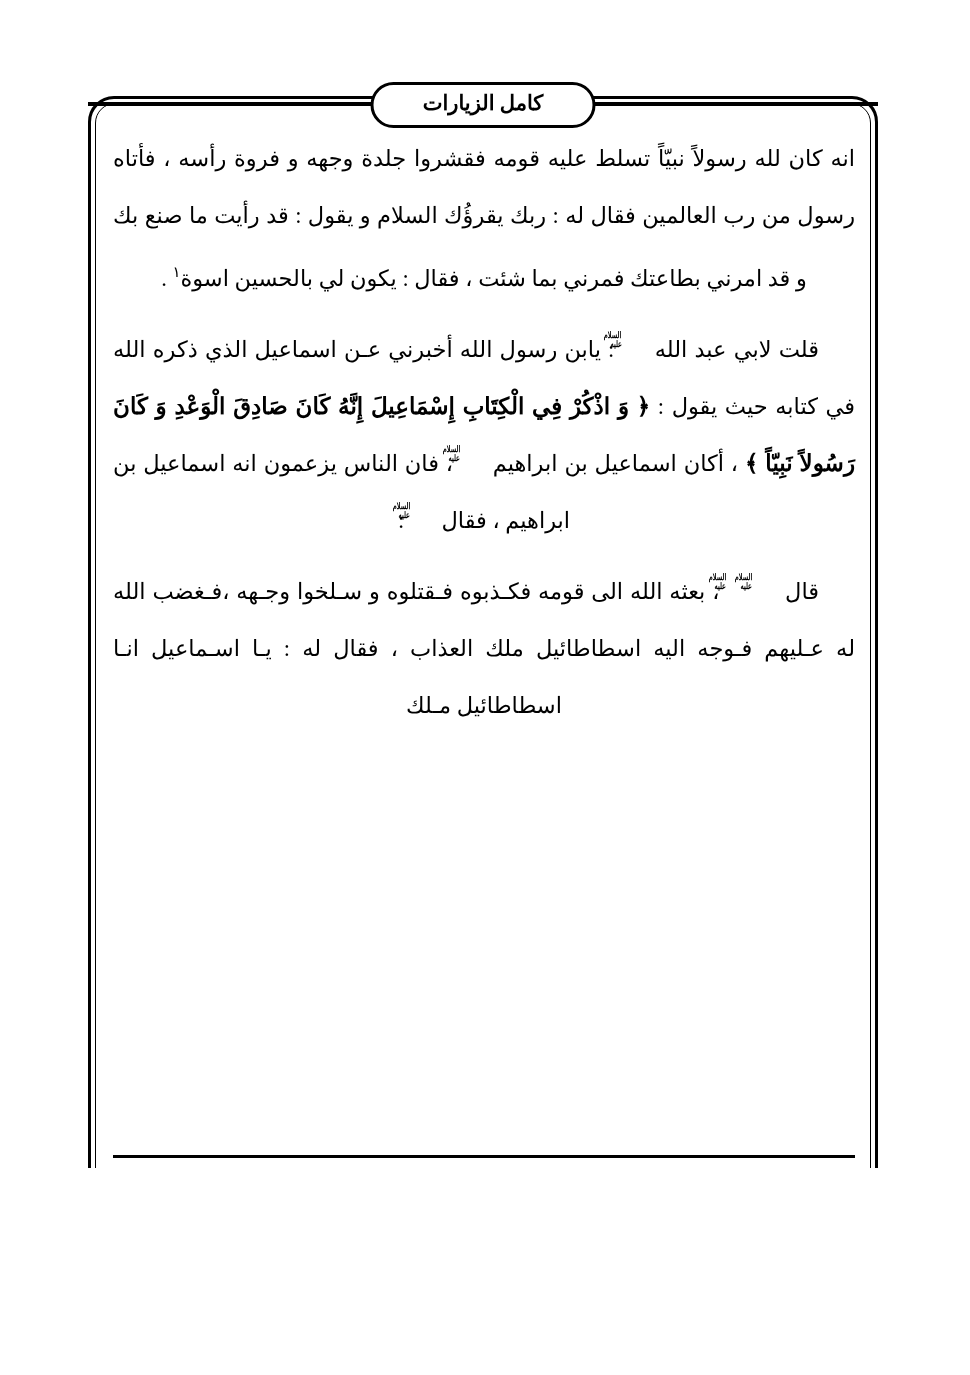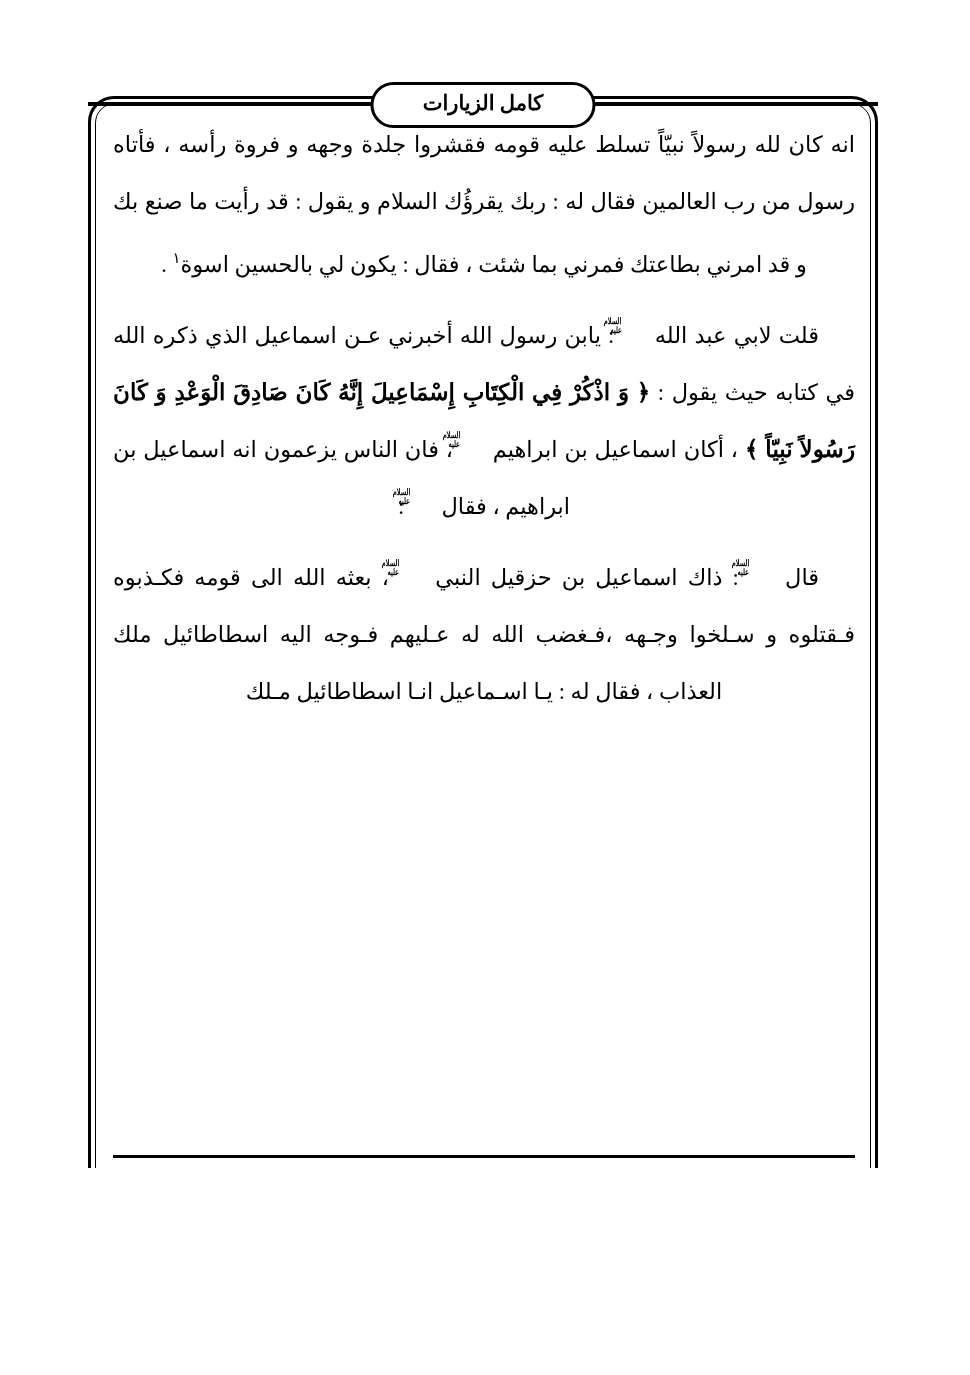--- a/index.html
+++ b/index.html
@@ -82,21 +82,21 @@
     letter-spacing: 2px;
     white-space: nowrap;
     line-height: 1;
     padding-bottom: 3px;
   }
 
   
   .body-area {
     position: absolute;
     left: 113px;
-    top: 116px;
+    top: 130px;
     width: 742px;
     height: 1000px;
     text-align: justify;
     text-align-last: center;
     direction: rtl;
   }
 
   .para {
     font-size: 22.5px;
     line-height: 57px;
@@ -221,21 +221,21 @@
       <span>انه كان لله رسولاً نبيّاً تسلط عليه قومه فقشروا جلدة وجهه و فروة رأسه ، فأتاه رسول من رب العالمين فقال له : ربك يقرؤُك السلام و يقول : قد رأيت ما صنع بك و قد امرني بطاعتك فمرني بما شئت ، فقال : يكون لي بالحسين اسوة</span><span class="fn-ref">١</span><span> .</span>
     </p>
 
 
     <p class="para indent spaced-before">
       <span>قلت لابي عبد الله </span><span class="honorific"><i class="top">السلام</i><i class="bottom">عليه</i></span><span> : يابن رسول الله أخبرني عـن اسماعيل الذي ذكره الله في كتابه حيث يقول : </span><span class="quran">﴿ وَ اذْكُرْ فِي الْكِتَابِ إِسْمَاعِيلَ إِنَّهُ كَانَ صَادِقَ الْوَعْدِ وَ كَانَ رَسُولاً نَبِيّاً ﴾</span><span> ، أكان اسماعيل بن ابراهيم </span><span class="honorific"><i class="top">السلام</i><i class="bottom">عليه</i></span><span> ، فان الناس يزعمون انه اسماعيل بن ابراهيم ، فقال </span><span class="honorific"><i class="top">السلام</i><i class="bottom">عليه</i></span><span> :</span>
     </p>
 
 
     <p class="para indent spaced-before">
-      <span>قال </span><span class="honorific"><i class="top">السلام</i><i class="bottom">عليه</i></span><span> : ذاك اسماعيل بن حزقيل النبي </span><span class="honorific"><i class="top">السلام</i><i class="bottom">عليه</i></span><span> ، بعثه الله الى قومه فكـذبوه فـقتلوه و سـلخوا وجـهه ،فـغضب الله له عـليهم فـوجه اليه اسطاطائيل ملك العذاب ، فقال له : يـا اسـماعيل انـا اسطاطائيل مـلك</span>
+      <span>قال </span><span class="honorific"><i class="top">السلام</i><i class="bottom">عليه</i></span><span class="honorific"><i class="top">السلام</i><i class="bottom">عليه</i></span><span> ، بعثه الله الى قومه فكـذبوه فـقتلوه و سـلخوا وجـهه ،فـغضب الله له عـليهم فـوجه اليه اسطاطائيل ملك العذاب ، فقال له : يـا اسـماعيل انـا اسطاطائيل مـلك</span>
     </p>
   </div>
 
   <div class="fn-divider"></div>
   <div class="footnotes">
     <div class="fn-line">١ ـ عنه البحار ٤٤ : 397.</div>
   </div>
 
   <div class="pagenum-band">
     <div class="pagenum-rule left"></div>

